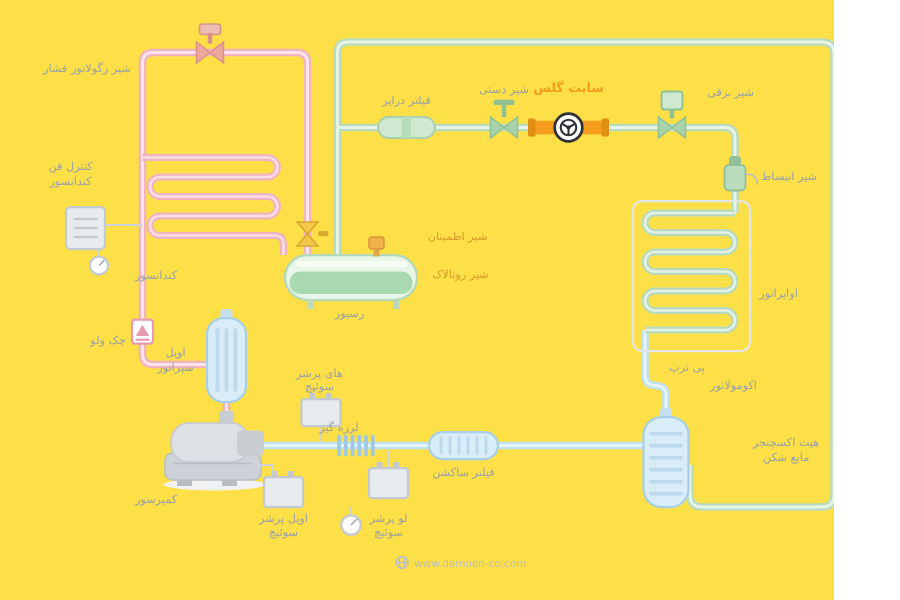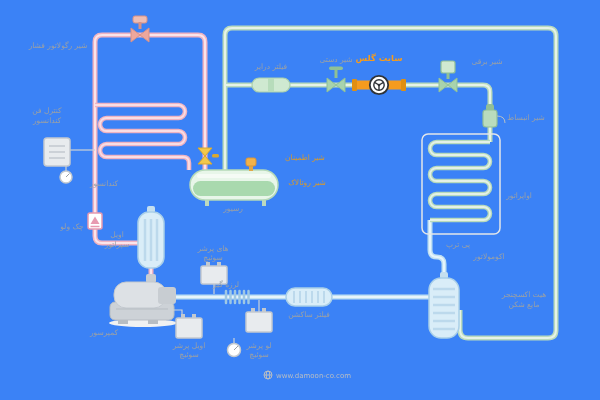--- a/index.html
+++ b/index.html
@@ -1,16 +1,16 @@
 <!DOCTYPE html>
 <html lang="fa"><head>
 <meta charset="utf-8">
 <style>
   html,body{margin:0;padding:0;background:#fff;}
-  .stage{position:relative;width:600px;height:400px;background:#3b82f6;overflow:hidden;
+  .stage{position:relative;width:556px;height:400px;background:#fde047;overflow:hidden;
          font-family:"DejaVu Sans",sans-serif;}
   svg text{font-family:"DejaVu Sans",sans-serif;}
   .lbl{fill:#9aa0a6;font-size:7.5px;text-anchor:middle;}
   .lbl-amber{fill:#d99a2b;font-size:7.5px;text-anchor:middle;}
   .lbl-hl{fill:#f59b1e;font-size:8.5px;font-weight:bold;text-anchor:middle;}
   .wm{fill:#b9bec3;font-size:7px;text-anchor:start;}
 </style>
 </head>
 <body>
 

